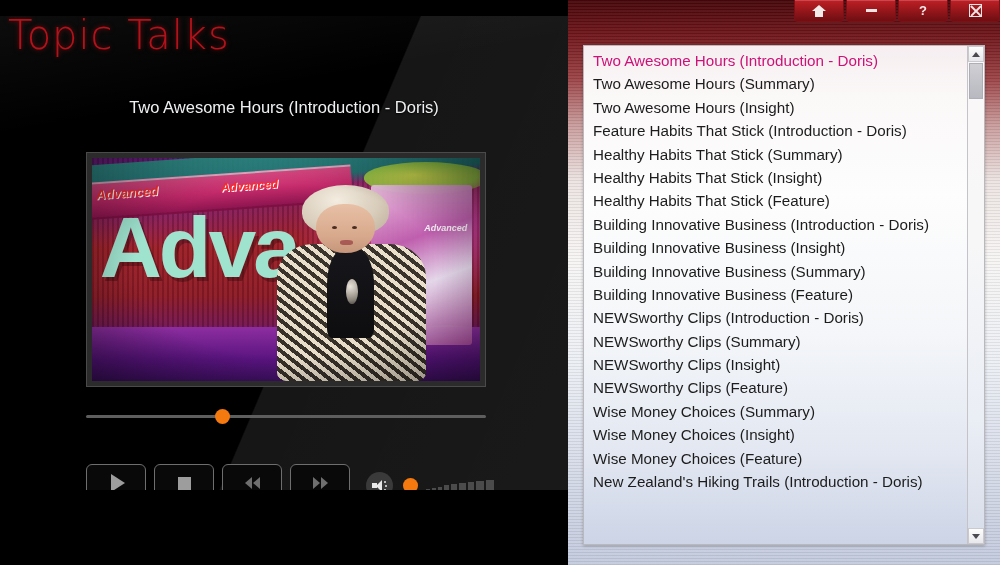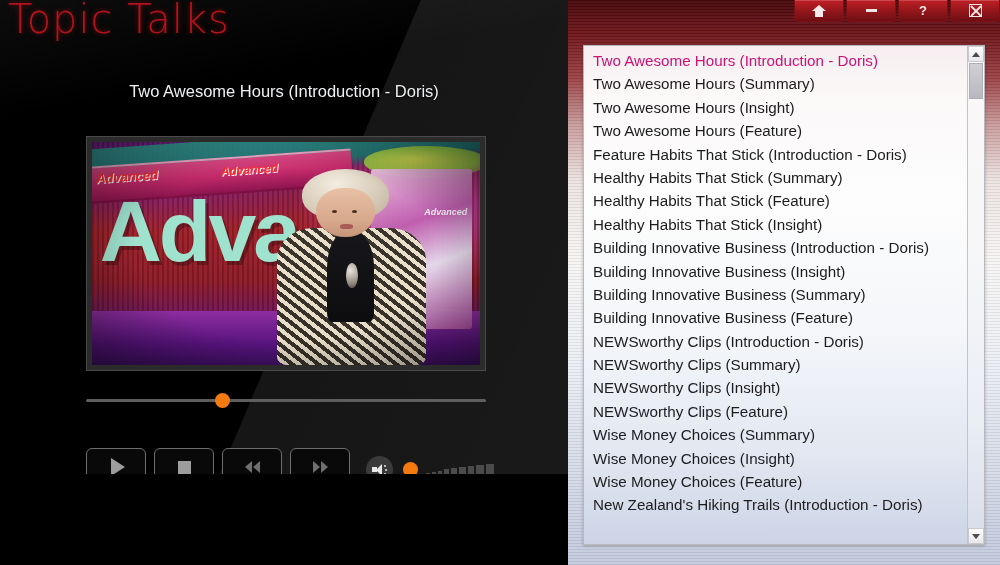--- a/index.html
+++ b/index.html
@@ -1,20 +1,20 @@
 <!DOCTYPE html>
 <html><head>
 <meta charset="utf-8">
 <style>
   html,body{margin:0;padding:0;background:#000;}
   body{width:1000px;height:565px;overflow:hidden;font-family:"Liberation Sans",sans-serif;}
   #app{position:relative;width:1000px;height:565px;background:#000;overflow:hidden;}
 
   
-  #left-panel{position:absolute;left:0;top:0;width:568px;height:474px;background:#000;overflow:hidden;}
+  #left-panel{position:absolute;left:0;top:16px;width:568px;height:474px;background:#000;overflow:hidden;}
   .diag-wedge{position:absolute;left:0;top:0;width:568px;height:565px;
     background:linear-gradient(113deg, rgba(255,255,255,0) 0%, rgba(255,255,255,0) 52%, rgba(255,255,255,0.085) 52.2%, rgba(255,255,255,0.10) 100%);
     pointer-events:none;}
   .diag-wedge2{position:absolute;left:0;top:0;width:568px;height:565px;
     background:linear-gradient(170deg, rgba(255,255,255,0.05) 0%, rgba(255,255,255,0.0) 18%);
     pointer-events:none;}
 
   #app-title{position:absolute;left:8px;top:-4px;font-size:40px;letter-spacing:1px;
     color:#b4121a;font-family:"DejaVu Sans",sans-serif;font-weight:300;
     text-shadow:0 0 5px rgba(200,20,30,.55);z-index:5;}
@@ -258,25 +258,24 @@
       <div class="winbtn">
         <span class="ico-close"></span>
       </div>
     </div>
 
     <div id="playlist-box">
       <div id="playlist">
           <div class="pl-item selected">Two Awesome Hours (Introduction - Doris)</div>
           <div class="pl-item">Two Awesome Hours (Summary)</div>
           <div class="pl-item">Two Awesome Hours (Insight)</div>
-          <div class="pl-item">Two Awesome Hours (Feature)</div>
           <div class="pl-item">Feature Habits That Stick (Introduction - Doris)</div>
           <div class="pl-item">Healthy Habits That Stick (Summary)</div>
+          <div class="pl-item">Healthy Habits That Stick (Insight)</div>
           <div class="pl-item">Healthy Habits That Stick (Feature)</div>
-          <div class="pl-item">Healthy Habits That Stick (Insight)</div>
           <div class="pl-item">Building Innovative Business (Introduction - Doris)</div>
           <div class="pl-item">Building Innovative Business (Insight)</div>
           <div class="pl-item">Building Innovative Business (Summary)</div>
           <div class="pl-item">Building Innovative Business (Feature)</div>
           <div class="pl-item">NEWSworthy Clips (Introduction - Doris)</div>
           <div class="pl-item">NEWSworthy Clips (Summary)</div>
           <div class="pl-item">NEWSworthy Clips (Insight)</div>
           <div class="pl-item">NEWSworthy Clips (Feature)</div>
           <div class="pl-item">Wise Money Choices (Summary)</div>
           <div class="pl-item">Wise Money Choices (Insight)</div>

